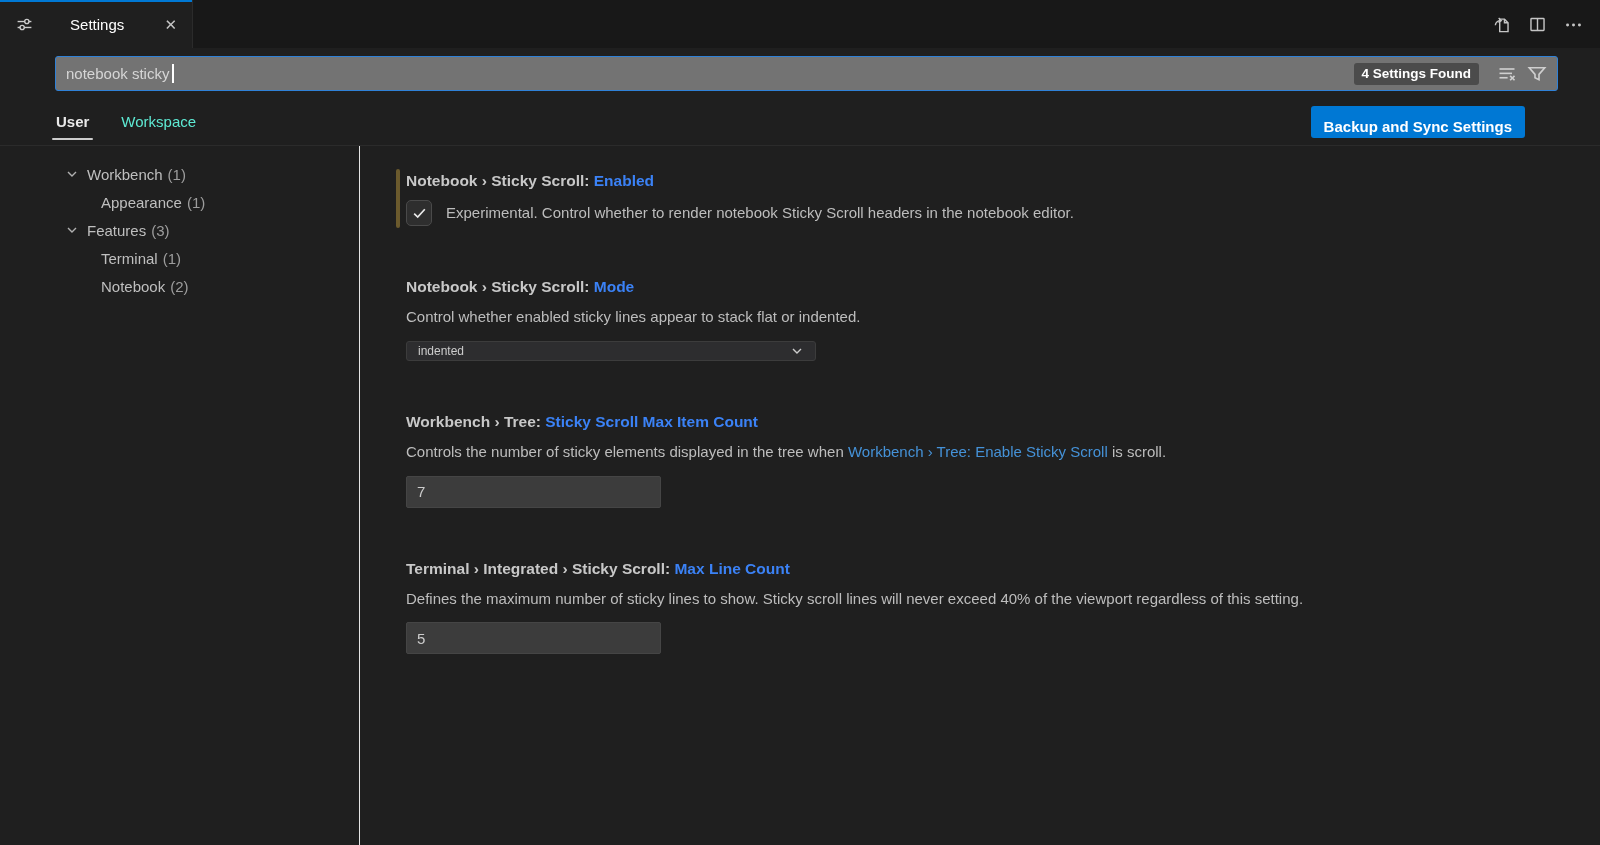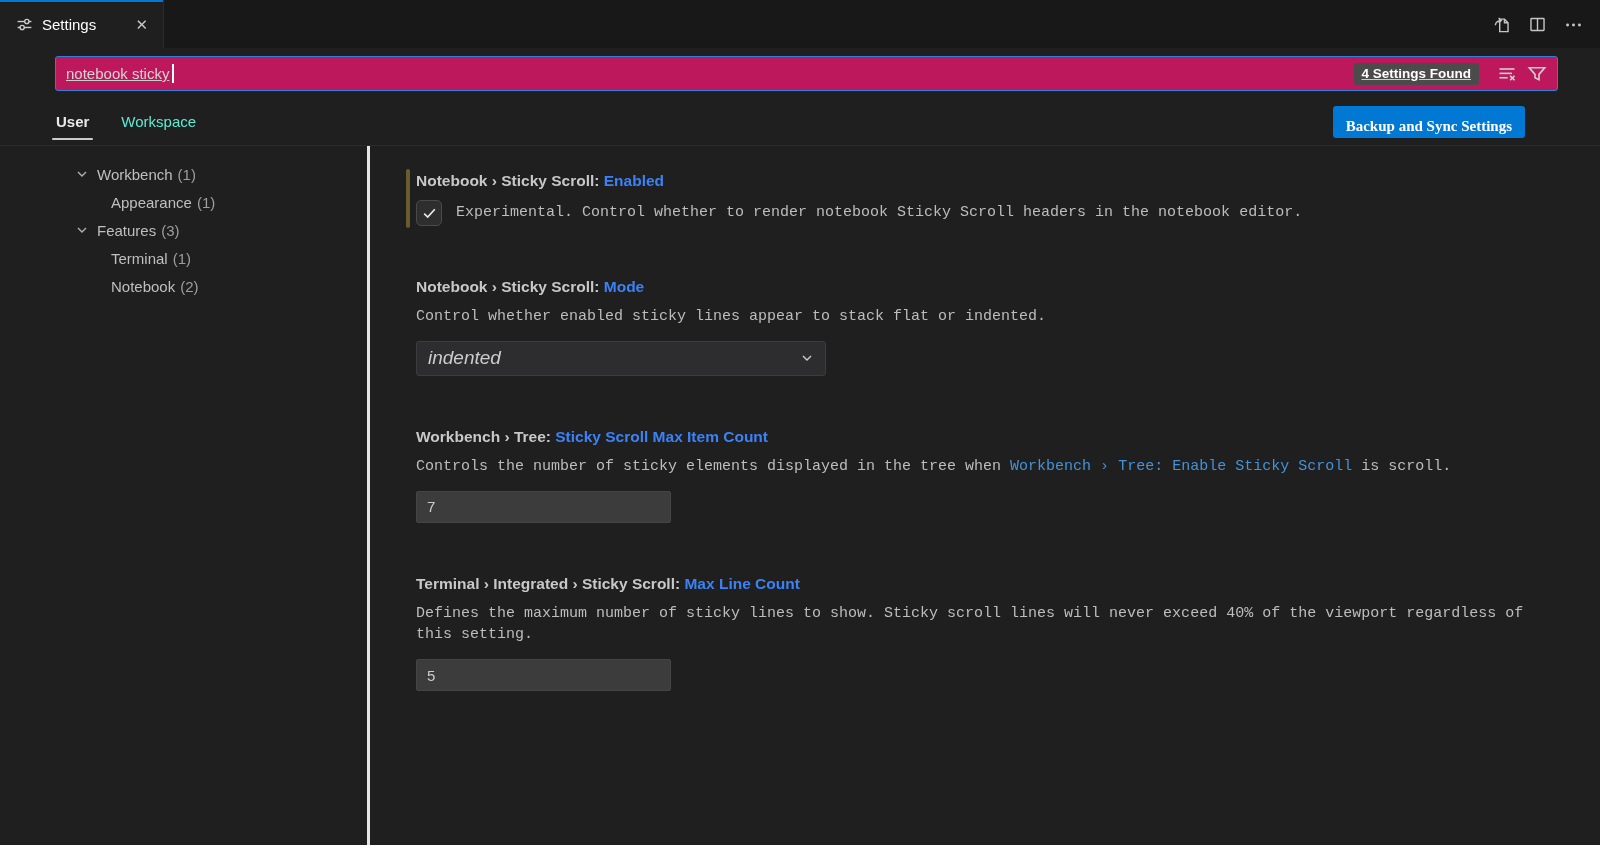--- a/index.html
+++ b/index.html
@@ -6,36 +6,36 @@
   html,body { width:1600px; height:845px; overflow:hidden; }
   body {
     font-family:"Liberation Sans","DejaVu Sans",sans-serif;
     background:#1f1f1f; color:#cccccc;
   }
   .window { width:1600px; height:845px; display:flex; flex-direction:column; background:#1f1f1f; }
 
   
   .tabbar { height:48px; background:#181818; display:flex; align-items:stretch; flex:0 0 auto; }
   .tab {
-    width:164px; background:#1f1f1f; display:flex; align-items:center; gap:9px;
-    padding:0 12px 0 16px; position:relative; border-right:1px solid #2b2b2b; cursor:pointer;
+    width:193px; background:#1f1f1f; display:flex; align-items:center; gap:9px;
+    padding:0 12px 0 16px; position:relative; border-right:1px solid #2b2b2b; cursor:pointer;text-align:center;
   }
   .tab::before { content:""; position:absolute; top:0; left:0; right:0; height:2px; background:#0078d4; }
   .tab-label { font-size:15px; color:#ffffff; flex:1; }
   .tab-close { color:#c5c5c5; font-size:15px; line-height:1; padding:2px 3px; border-radius:4px; }
   .tabbar-spacer { flex:1; }
   .tabbar-actions { display:flex; align-items:center; gap:10px; padding-right:14px; }
   .action-icon { width:26px; height:26px; display:flex; align-items:center; justify-content:center; border-radius:5px; color:#c5c5c5; cursor:pointer; }
   .icon-svg { display:block; }
 
   
   .search-row { padding:8px 42px 7px 55px; flex:0 0 auto; }
   .search-box {
-    height:35px; background:#be185d; border:1.5px solid #2f81d7; border-radius:3px;
-    display:flex; align-items:center; padding:0 8px 0 10px;text-decoration:underline;
+    height:35px; background:#737373; border:1.5px solid #2f81d7; border-radius:3px;
+    display:flex; align-items:center; padding:0 8px 0 10px;
   }
   .search-text { font-size:15px; color:#d6d6d6; white-space:pre; }
   .caret { display:inline-block; width:1.5px; height:19px; background:#ffffff; margin-left:3px; vertical-align:middle; }
   .search-spacer { flex:1; }
   .search-badge {
     background:#4b4b4b; color:#ffffff; font-size:13.5px; font-weight:600;
     padding:3px 8px 4px; border-radius:3px; margin-right:10px; white-space:nowrap;
   }
   .search-widget-icon { width:24px; height:24px; display:flex; align-items:center; justify-content:center; color:#cfcfcf; margin-left:6px; cursor:pointer; border-radius:4px; }
 
@@ -45,52 +45,52 @@
     border-bottom:1px solid #2b2b2b; flex:0 0 auto;
   }
   .scope-tab { position:relative; height:100%; display:flex; align-items:center; padding:0 8px; margin-right:16px; font-size:15px; cursor:pointer; }
   .scope-tab.active { color:#e9e9e9; font-weight:600; }
   .scope-tab.inactive { color:#5eead4; }
   .scope-tab.active::after { content:""; position:absolute; left:4px; right:4px; bottom:5px; height:2px; background:#cccccc; border-radius:1px; }
   .header-spacer { flex:1; }
   .backup-btn {
     background:#0078d4; color:#ffffff; font-size:15px; font-weight:600;
     border:none; border-radius:3px; height:32px; padding:12px 13px; cursor:pointer;
-    font-family:Liberation Serif, serif;
+    font-family:Liberation Sans, sans-serif;
   }
 
   
   .body { flex:1; display:flex; min-height:0; }
-  .toc { width:360px; flex:0 0 auto; border-right:3px solid #e5e5e5; padding-top:14px;margin-left:10px; }
+  .toc { width:360px; flex:0 0 auto; border-right:1px solid #e5e5e5; padding-top:14px; }
   .toc-row { height:28px; display:flex; align-items:center; font-size:15px; color:#bfbfbf; cursor:pointer; }
   .toc-row .chev { width:16px; height:16px; margin-right:7px; display:flex; align-items:center; justify-content:center; color:#b0b0b0; }
   .toc-row.lvl0 { padding-left:64px; }
   .toc-row.lvl1 { padding-left:101px; }
   .toc-count { color:#9d9d9d; margin-left:5px; }
 
   .settings-list { flex:1; padding:26px 40px 0 46px; overflow:hidden; }
   .setting-block { position:relative; margin-bottom:52px; }
   .setting-block.modified::before {
     content:""; position:absolute; left:-10px; top:-3px; bottom:-2px; width:4px;
     background:#6b5a2d; border-radius:2px;
   }
   .setting-title { font-size:15.5px; margin-bottom:10px; }
   .setting-title .cat { color:#c8c8c8; font-weight:600;text-align:right; }
   .setting-title .name { color:#3b82f6; font-weight:700; }
-  .setting-desc { font-size:15px; color:#bdbdbd; line-height:1.45; margin-bottom:13px;font-family:Liberation Mono, monospace; }
+  .setting-desc { font-size:15px; color:#bdbdbd; line-height:1.45; margin-bottom:13px; }
   .setting-desc .link { color:#4592d8; cursor:pointer; }
   .check-row { display:flex; align-items:center; gap:14px; }
   .checkbox {
     width:26px; height:26px; background:#2e2e2e; border:1px solid #4a4a4a; border-radius:5px;
     display:flex; align-items:center; justify-content:center; cursor:pointer; flex:0 0 auto;
   }
   .check-row .setting-desc { margin-bottom:0; }
   .select-box {
-    width:410px; height:35px; background:#2d2d2f; border:1px solid #3c3c3c; border-radius:3px;
-    display:flex; align-items:center; padding:0 10px 0 11px; font-size:19px; color:#cccccc; cursor:pointer;font-style:italic;
+    width:410px; height:20px; background:#2d2d2f; border:1px solid #3c3c3c; border-radius:3px;
+    display:flex; align-items:center; padding:0 10px 0 11px; font-size:12px; color:#cccccc; cursor:pointer;
   }
   .select-box .sel-spacer { flex:1; }
   .num-input {
     width:255px; height:32px; background:#3c3c3c; border:1px solid #454545; border-radius:2px;
     display:flex; align-items:center; padding-left:10px; font-size:15px; color:#cccccc;
   }
 </style>
 </head>
 <body>
 

